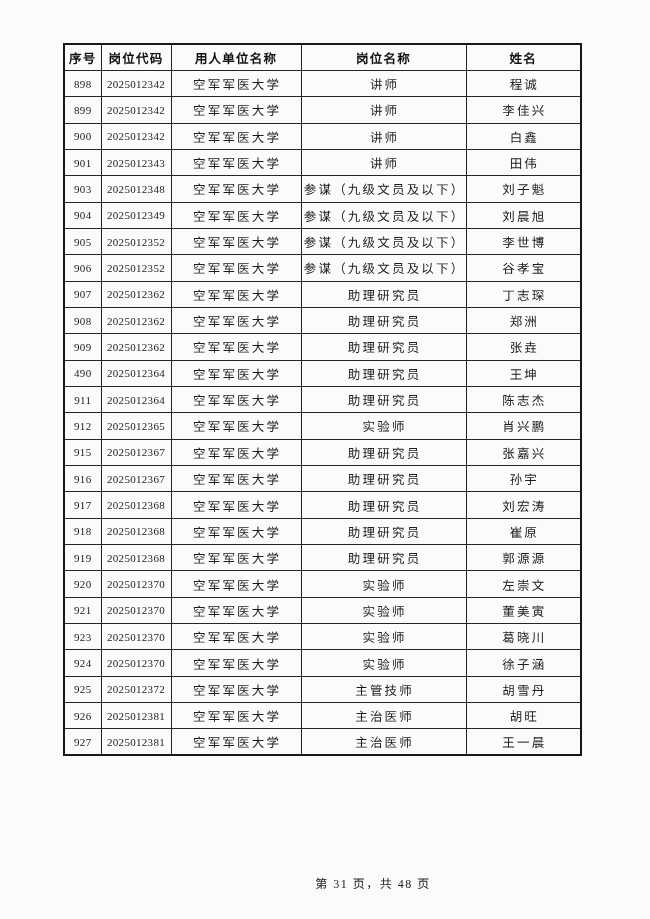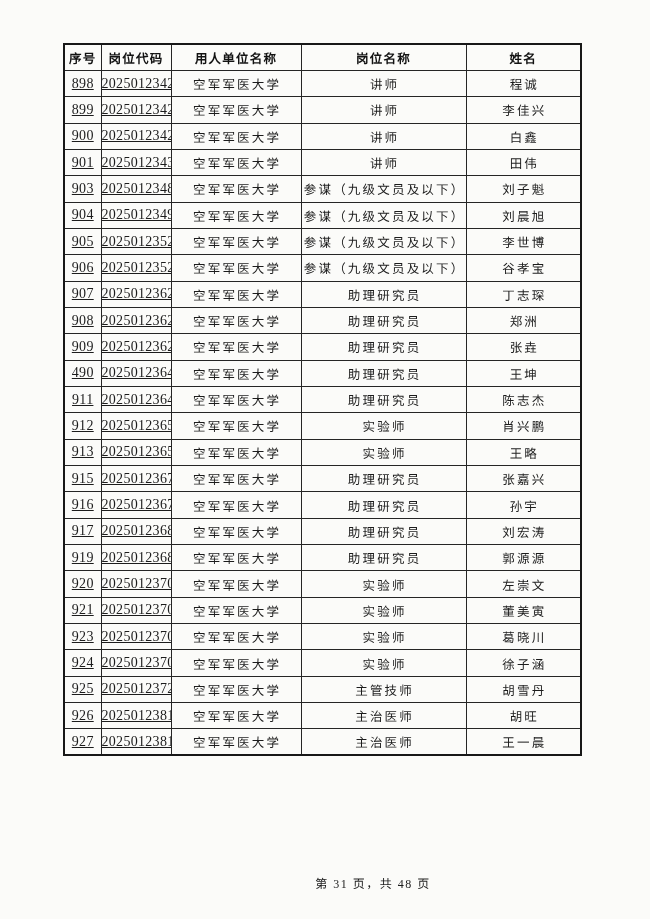--- a/index.html
+++ b/index.html
@@ -40,23 +40,22 @@
   }
   table.roster th {
     font-family: "Liberation Sans", sans-serif;
     font-weight: bold;
     font-size: 12.5px;
     letter-spacing: 1.2px;
     color: #121212;
   }
   td.col-seq, td.col-code {
     font-family: "Liberation Serif", serif;
-    font-size: 14px;
+    font-size: 11px;
     letter-spacing: 0.3px;
-    text-decoration: underline;
   }
   td.col-employer, td.col-position, td.col-name {
     font-family: "Liberation Serif", serif;
     font-size: 12.5px;
     letter-spacing: 2.2px;
     text-indent: 2.2px; 
   }
   .footer {
     position: absolute;
     left: 0;
@@ -185,27 +184,20 @@
           <td class="col-name">陈志杰</td>
         </tr>
         <tr>
           <td class="col-seq">912</td>
           <td class="col-code">2025012365</td>
           <td class="col-employer">空军军医大学</td>
           <td class="col-position">实验师</td>
           <td class="col-name">肖兴鹏</td>
         </tr>
         <tr>
-          <td class="col-seq">913</td>
-          <td class="col-code">2025012365</td>
-          <td class="col-employer">空军军医大学</td>
-          <td class="col-position">实验师</td>
-          <td class="col-name">王略</td>
-        </tr>
-        <tr>
           <td class="col-seq">915</td>
           <td class="col-code">2025012367</td>
           <td class="col-employer">空军军医大学</td>
           <td class="col-position">助理研究员</td>
           <td class="col-name">张嘉兴</td>
         </tr>
         <tr>
           <td class="col-seq">916</td>
           <td class="col-code">2025012367</td>
           <td class="col-employer">空军军医大学</td>
@@ -213,20 +205,27 @@
           <td class="col-name">孙宇</td>
         </tr>
         <tr>
           <td class="col-seq">917</td>
           <td class="col-code">2025012368</td>
           <td class="col-employer">空军军医大学</td>
           <td class="col-position">助理研究员</td>
           <td class="col-name">刘宏涛</td>
         </tr>
         <tr>
+          <td class="col-seq">918</td>
+          <td class="col-code">2025012368</td>
+          <td class="col-employer">空军军医大学</td>
+          <td class="col-position">助理研究员</td>
+          <td class="col-name">崔原</td>
+        </tr>
+        <tr>
           <td class="col-seq">919</td>
           <td class="col-code">2025012368</td>
           <td class="col-employer">空军军医大学</td>
           <td class="col-position">助理研究员</td>
           <td class="col-name">郭源源</td>
         </tr>
         <tr>
           <td class="col-seq">920</td>
           <td class="col-code">2025012370</td>
           <td class="col-employer">空军军医大学</td>

